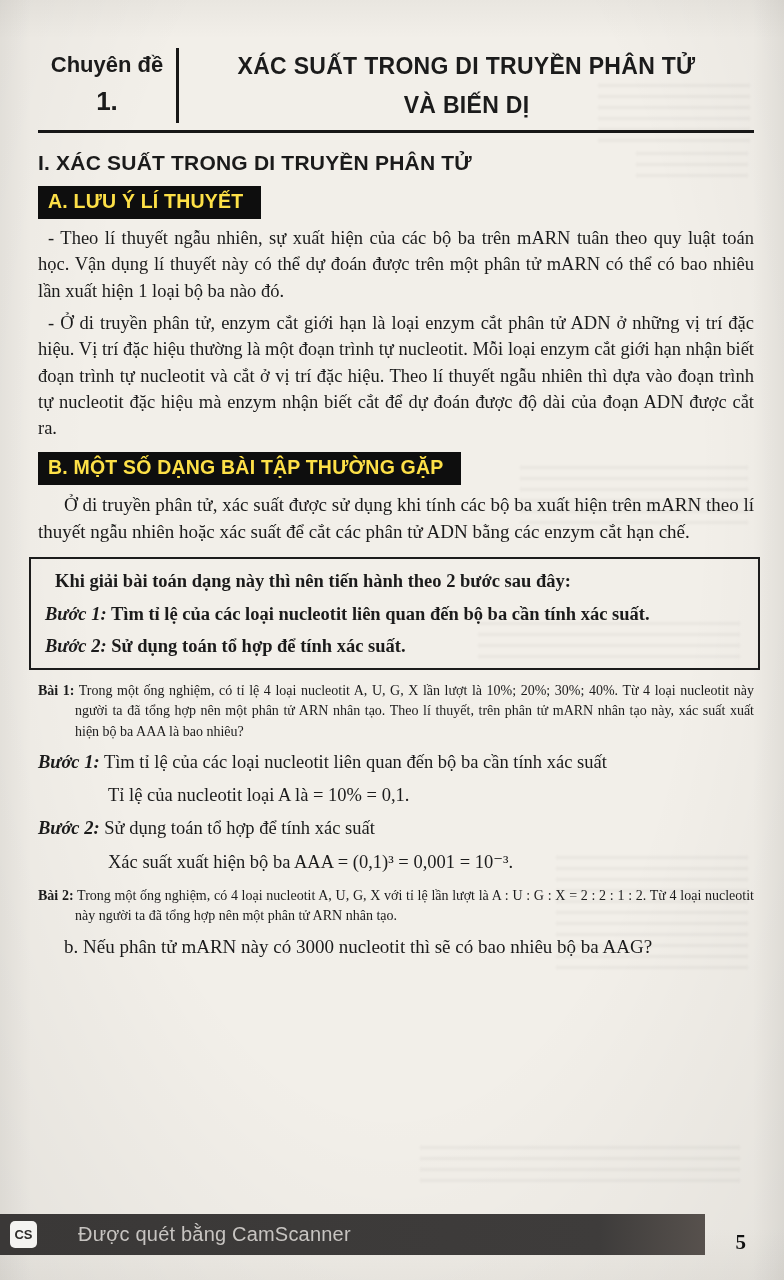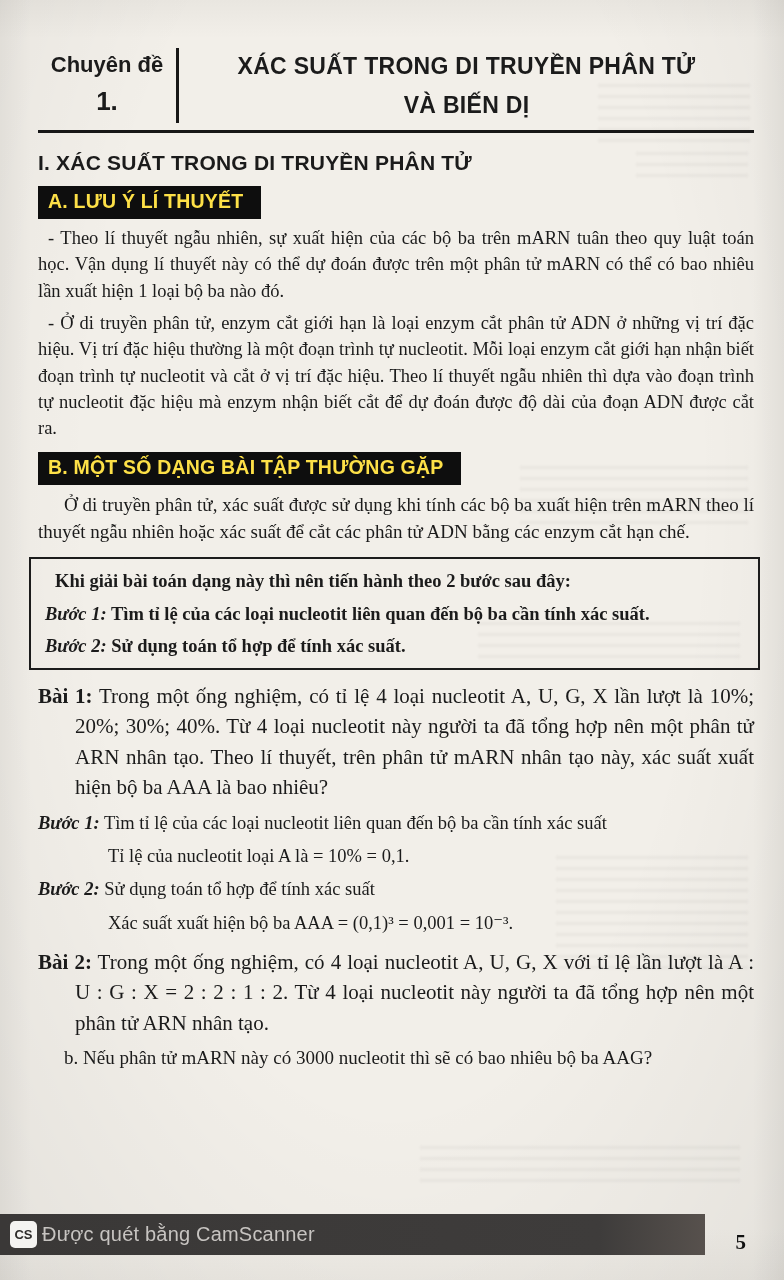--- a/index.html
+++ b/index.html
@@ -52,32 +52,32 @@
   .method-box{
     margin:11px 0 0 -9px;margin-right:-6px;
     border:2.5px solid #1c1c1c;
     padding:7px 12px 9px 14px;
     font-size:18.5px;line-height:1.42;
   }
   .mb-title{margin:2px 0;font-weight:700;text-indent:10px;}
   .mb-step{margin:6px 0 0;font-weight:700;}
   .step-label{font-weight:700;font-style:italic;}
 
-  .problem{margin:11px 0 0;font-size:21px;line-height:1.45;text-align:justify;padding-left:37px;text-indent:-37px;}
+  .problem{margin:11px 0 0;font-size:14px;line-height:1.45;text-align:justify;padding-left:37px;text-indent:-37px;}
   .prob-label{font-weight:700;}
 
   .solution-heading{margin:7px 0 0;text-align:center;font-weight:700;font-style:italic;font-size:18.5px;}
   .sol-step{margin:7px 0 0;font-size:18.5px;line-height:1.42;}
   .sol-detail{margin:7px 0 0 70px;font-size:18.5px;line-height:1.42;}
 
   
   .scan-bar{
     position:absolute;left:0;top:1214px;width:705px;height:41px;
     background:linear-gradient(90deg,#3a3837 0%,#3e3c3b 85%,#57514d 100%);
-    display:flex;align-items:center;box-sizing:border-box;padding-left:10px;
+    display:flex;align-items:center;box-sizing:border-box;padding-left:10px;gap:36px;
   }
   .cs-logo{
     width:27px;height:27px;flex:0 0 27px;background:#f4f3f1;border-radius:5px;
     display:flex;align-items:center;justify-content:center;
     font:700 13px "Liberation Sans","DejaVu Sans",sans-serif;color:#2d2b2a;
   }
   .scan-text{
     margin-left:5px;color:#c7c4c1;
     font:400 20px "Liberation Sans","DejaVu Sans",sans-serif;letter-spacing:.2px;
   }

